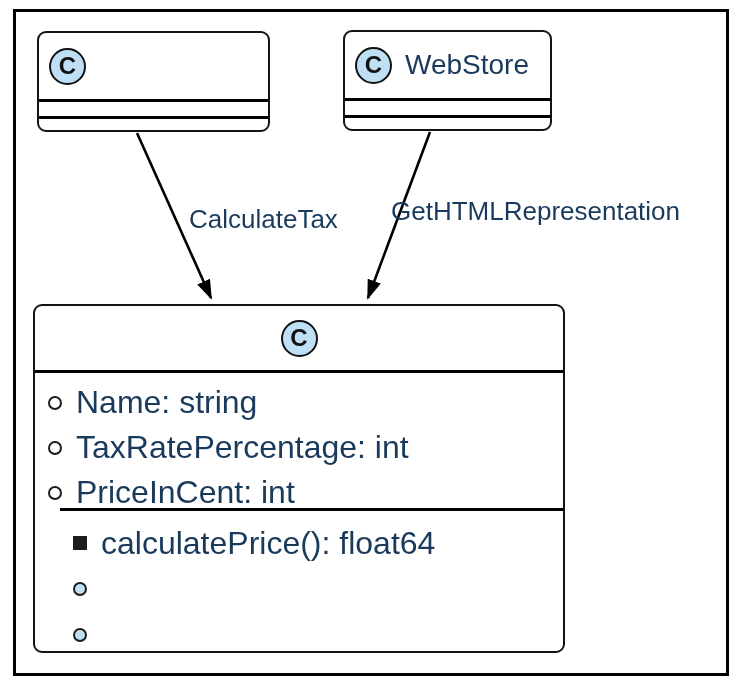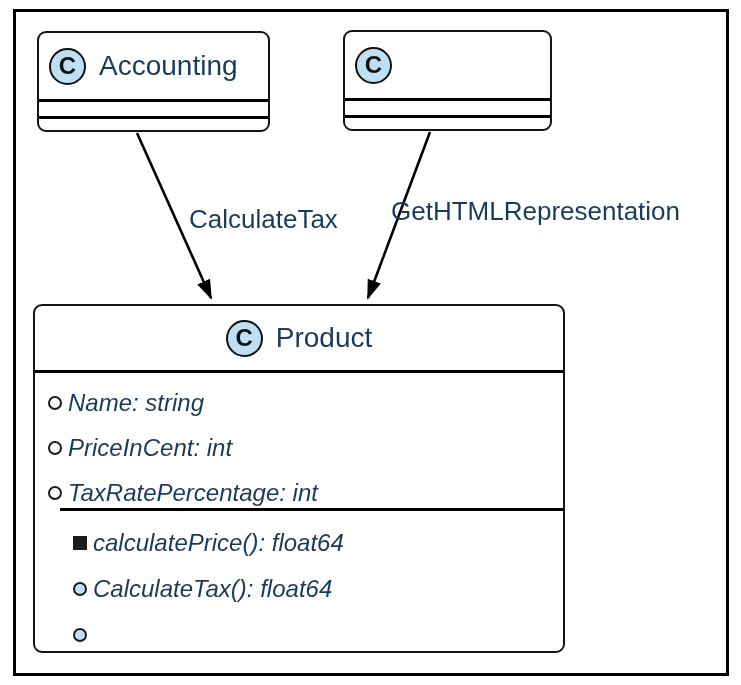--- a/index.html
+++ b/index.html
@@ -41,22 +41,22 @@
   .class-name { font-size:28px; color:#1a3a5c; white-space:nowrap; }
 
   .compartment { border-top:3px solid #000000; }
   .comp-empty-1 { height:17px; flex:none; }
   .comp-empty-2 { flex:1; }
 
   .attr-section { padding:7px 6px 5px 13px; flex:none; height:138px; }
   .meth-section { padding:9px 6px 5px 13px; flex:1;margin-left:25px; }
 
   .member-row {
-    display:flex; align-items:center; gap:6px;
-    height:45px; font-size:24px; color:#1a3a5c; white-space:nowrap;font-style:italic;
+    display:flex; align-items:center; gap:14px;
+    height:45px; font-size:32px; color:#1a3a5c; white-space:nowrap;
   }
   .meth-section .member-row { height:46px; }
 
   .bullet {
     width:14px; height:14px; flex:none; border-radius:50%;
     border:2.5px solid #1c1c1c; background:#ffffff;
   }
   .bullet[data-icon="circle-filled"] { background:#bfe0f4; }
   .bullet[data-icon="square-filled"] { border-radius:0; background:#1c1c1c; border-color:#1c1c1c; }
 
@@ -78,65 +78,63 @@
         <path d="M0,0 L20,7 L0,14 z" fill="#000000"></path>
       </marker>
     </defs>
     <line x1="137" y1="133" x2="211" y2="298" stroke="#000000" stroke-width="2.6" marker-end="url(#arrowhead)"></line>
     <line x1="430" y1="132" x2="368" y2="298" stroke="#000000" stroke-width="2.6" marker-end="url(#arrowhead)"></line>
   </svg>
 
   <div class="uml-class accounting">
     <div class="class-header">
       <span class="c-badge">C</span>
-      <span class="class-name">Accounting</span>
     </div>
     <div class="compartment comp-empty-1"></div>
     <div class="compartment comp-empty-2"></div>
   </div>
 
   <div class="uml-class webstore">
     <div class="class-header">
       <span class="c-badge">C</span>
+      <span class="class-name">WebStore</span>
     </div>
     <div class="compartment comp-empty-1"></div>
     <div class="compartment comp-empty-2"></div>
   </div>
 
   <div class="edge-label calc">CalculateTax</div>
   <div class="edge-label get">GetHTMLRepresentation</div>
 
   <div class="uml-class product">
     <div class="class-header">
       <span class="c-badge">C</span>
-      <span class="class-name">Product</span>
     </div>
 
     <div class="compartment attr-section">
       <div class="member-row">
         <span class="bullet" data-icon="circle-hollow"></span>
         <span>Name: string</span>
       </div>
       <div class="member-row">
         <span class="bullet" data-icon="circle-hollow"></span>
-        <span>PriceInCent: int</span>
+        <span>TaxRatePercentage: int</span>
       </div>
       <div class="member-row">
         <span class="bullet" data-icon="circle-hollow"></span>
-        <span>TaxRatePercentage: int</span>
+        <span>PriceInCent: int</span>
       </div>
     </div>
 
     <div class="compartment meth-section">
       <div class="member-row">
         <span class="bullet" data-icon="square-filled"></span>
         <span>calculatePrice(): float64</span>
       </div>
       <div class="member-row">
         <span class="bullet" data-icon="circle-filled"></span>
-        <span>CalculateTax(): float64</span>
       </div>
       <div class="member-row">
         <span class="bullet" data-icon="circle-filled"></span>
       </div>
     </div>
   </div>
 </div>
 
 </body></html>

